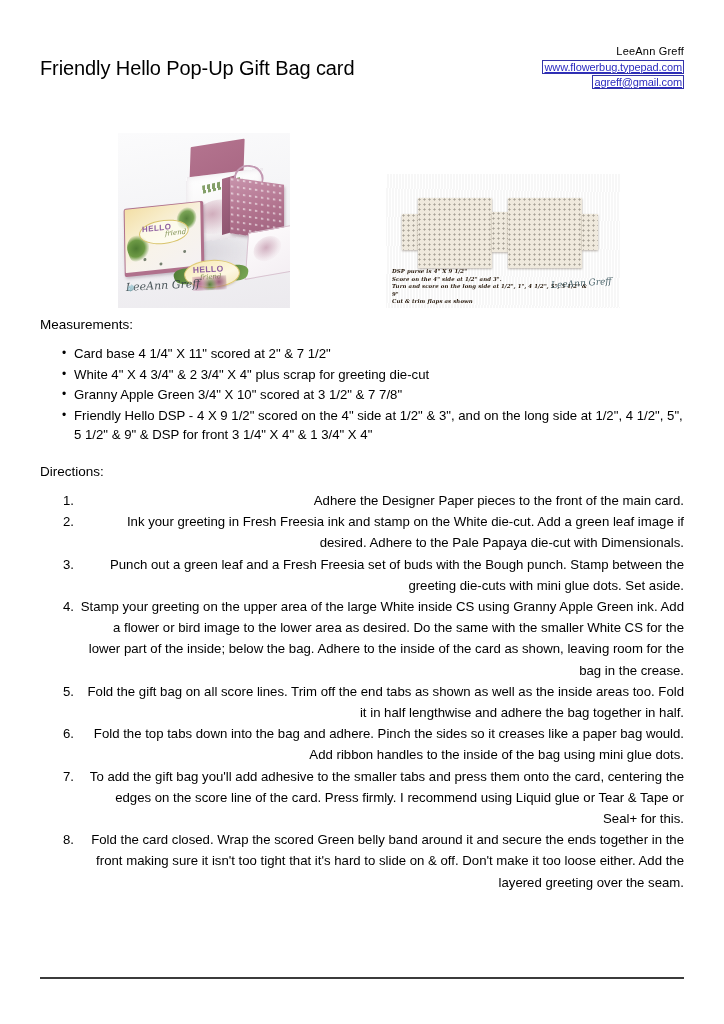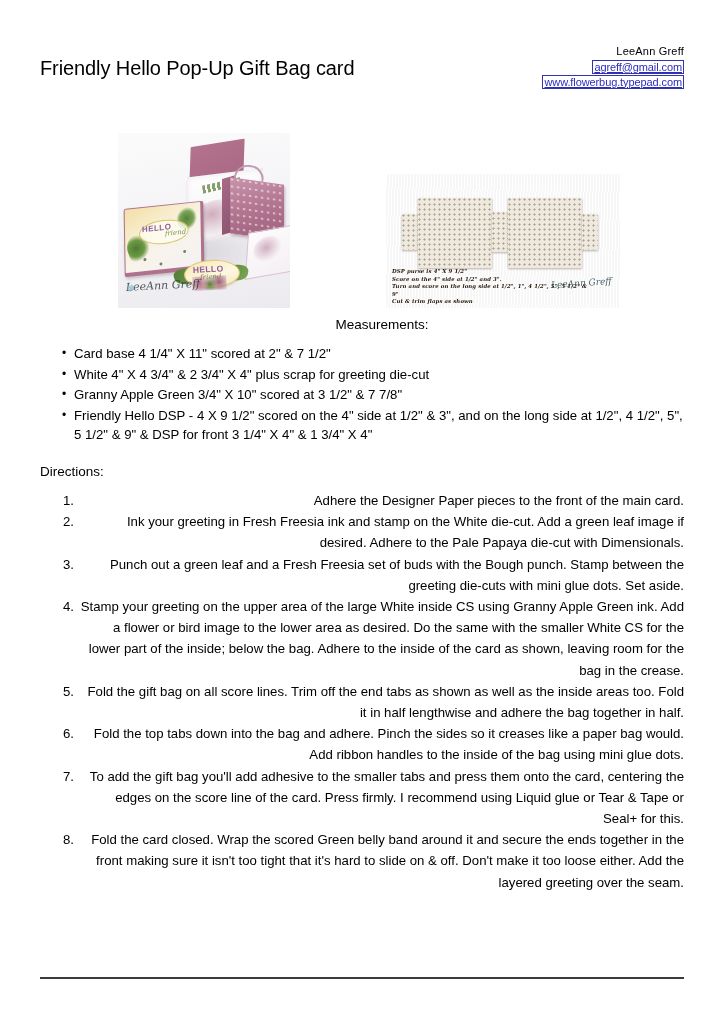--- a/index.html
+++ b/index.html
@@ -388,21 +388,20 @@
     position: absolute;
     left: 0;
     top: 316px;
     width: 724px;
   }
   .section-head {
     font-size: 13.5px;
     line-height: 18px;
     margin: 0 0 10px 40px;
     font-weight: 400;
-    text-align: center;
   }
   ul.meas {
     list-style: none;
     margin: 0 0 0 0;
     padding: 0;
   }
   ul.meas li {
     position: relative;
     margin: 0 40px 1px 74px;
     font-size: 13.2px;
@@ -470,24 +469,24 @@
 <body>
 
 <div class="page">
 
   <div class="header">
     <h1 class="doc-title">Friendly Hello Pop-Up Gift Bag card</h1>
 
     <div class="contact">
       <div class="name">LeeAnn  Greff</div>
       <div class="linkline">
+        <a class="extlink" href="#">www.flowerbug.typepad.com</a>
+      </div>
+      <div class="linkline">
         <a class="extlink" href="#">agreff@gmail.com</a>
-      </div>
-      <div class="linkline">
-        <a class="extlink" href="#">www.flowerbug.typepad.com</a>
       </div>
     </div>
   </div>
 
   <div class="photos">
 
     <div class="photo photo-card">
       <div class="p1-shadow"></div>
 
       <div class="p1-back"></div>

